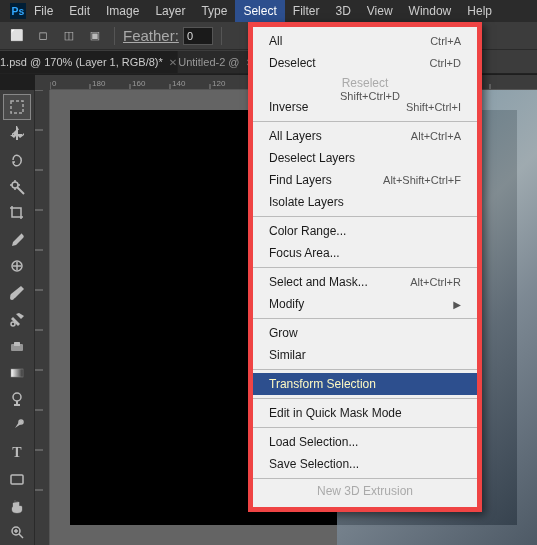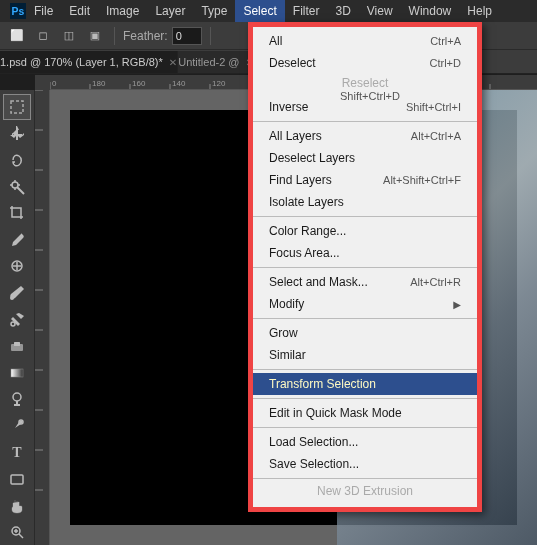--- a/index.html
+++ b/index.html
@@ -60,21 +60,22 @@
       display: flex;
       align-items: center;
       justify-content: center;
       color: #bbb;
       font-size: 11px;
       cursor: pointer;
       border: 1px solid transparent;
     }
     .toolbar-label {
       color: #aaa;
-      font-size: 12px;
+      font-size: 15px;
+      text-decoration: underline;
     }
     .toolbar-input {
       background: #1a1a1a;
       border: 1px solid #555;
       color: #ddd;
       font-size: 11px;
       width: 30px;
       height: 18px;
       padding: 0 3px;
     }

